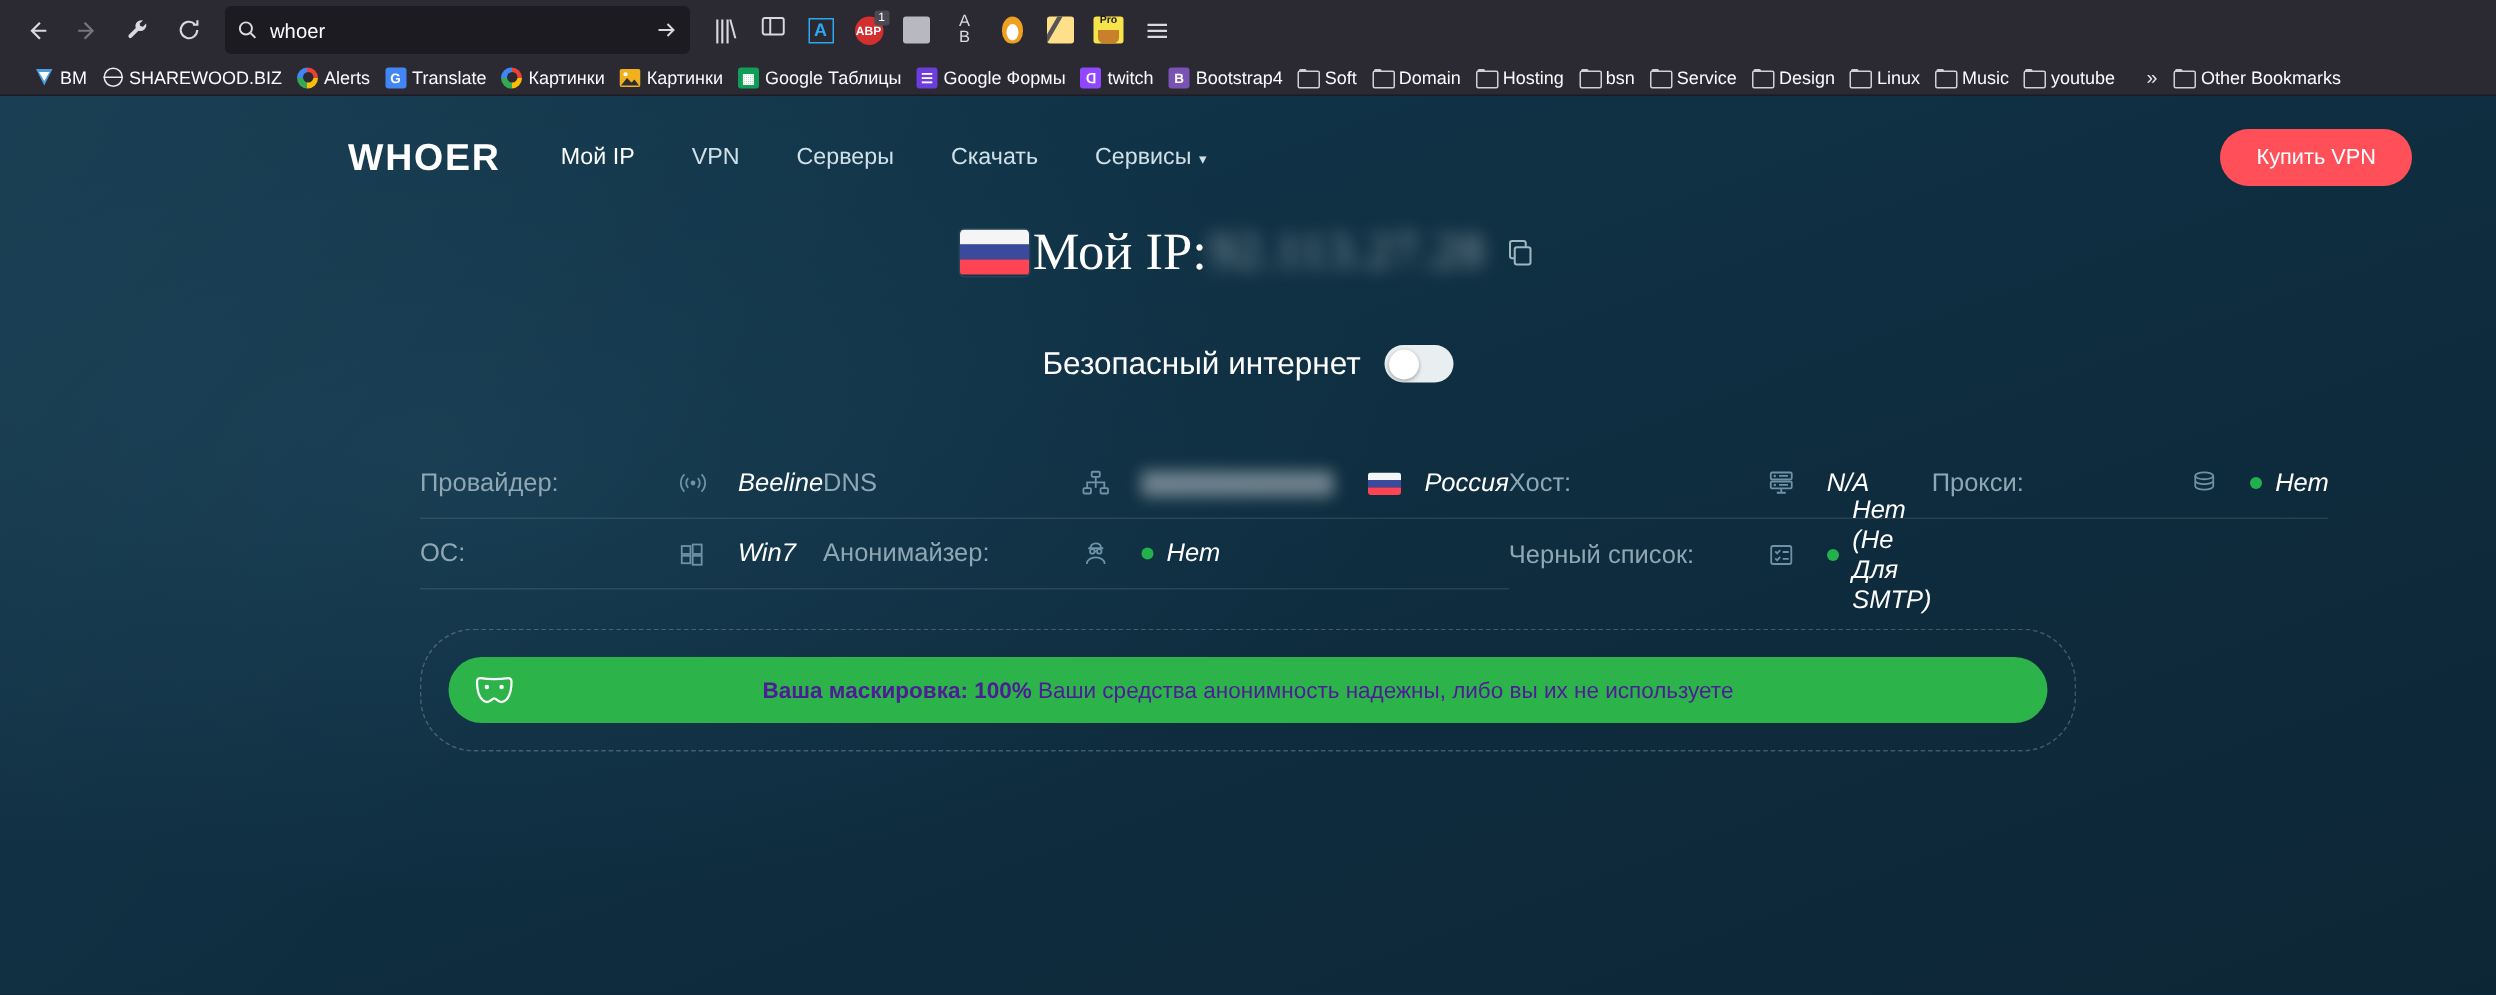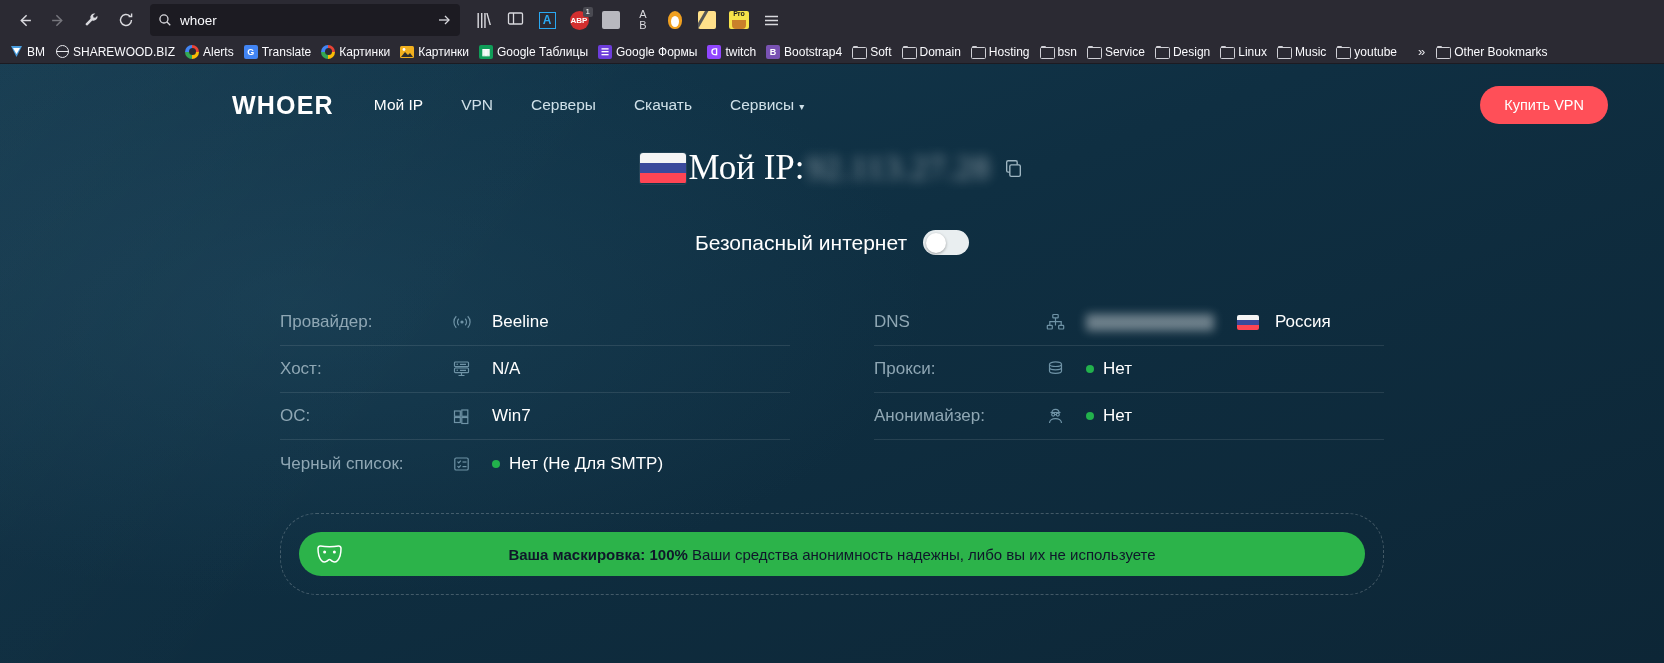--- a/index.html
+++ b/index.html
@@ -98,21 +98,21 @@
   .pro-ico .pro-lbl { position:absolute; top:-1px; left:0; right:0; font-size:7px; color:#1a1a1a; font-weight:bold; text-align:center; }
   .pro-ico .cup { position:absolute; bottom:0; left:3px; width:14px; height:9px; background:#c9802a; border-radius:0 0 4px 4px; }
   .hamburger { color: #d9d9de; display: flex; }
 
   
   .bookmarks-bar {
     height: 24px;
     background: #2b2a33;
     display: flex;
     align-items: center;
-    padding: 0 4px;
+    padding: 0 17px;
     font-size: 12px;
     color: #fbfbfe;
     white-space: nowrap;
     position: relative;
     border-bottom: 1px solid #1c1b22;
   }
   .bm {
     display: flex; align-items: center;
     gap: 4px;
     padding: 2px 5px;
@@ -217,33 +217,32 @@
     position: absolute; left: 2.5px; top: 2.5px;
     width: 20px; height: 20px; border-radius: 50%;
     background: #ffffff;
     box-shadow: 0 1px 3px rgba(0,0,0,0.35);
   }
 
   .info-grid {
     margin: 44px auto 0;
     width: 1104px;
     display: grid;
-    grid-template-columns: 1fr 1fr;
-    column-gap: 84px;
+    grid-template-columns: 1fr 1fr 1fr 1fr;
     position: relative; z-index: 2;
   }
   .info-row {
     display: flex; align-items: center;
     height: 47px;
     border-bottom: 1px solid rgba(255,255,255,0.10);
     font-size: 17px;
   }
   .info-label { color: #8fa7b4; width: 172px; flex: 0 0 auto; }
   .info-ico { width: 26px; color: #6f93a6; display: flex; align-items: center; flex: 0 0 auto; margin-right: 14px; }
-  .info-value { color: #ffffff; display: flex; align-items: center; gap: 9px; }
+  .info-value { color: #ffffff; display: flex; align-items: center; gap: 9px; font-style: italic; }
   .dot { width: 8px; height: 8px; border-radius: 50%; background: #22b14c; flex: 0 0 auto; }
   .blurred-val {
     display: inline-block;
     width: 128px; height: 17px;
     background: rgba(255,255,255,0.40);
     filter: blur(5px);
     border-radius: 2px;
   }
   .mini-flag {
     width: 22px; height: 15px; border-radius: 2px; overflow: hidden;
@@ -268,21 +267,21 @@
     border-radius: 26px;
     height: 44px;
     display: flex; align-items: center; justify-content: center;
     gap: 10px;
     position: relative;
   }
   .mask-ico {
     position: absolute; left: 16px; top: 50%; transform: translateY(-50%);
     width: 28px; height: 24px; display: flex; align-items: center; justify-content: center;
   }
-  .banner-text { font-size: 15px; color: #0f172a; }
+  .banner-text { font-size: 15px; color: #4c1d95; }
   .banner-text b { font-weight: bold; }
 </style>
 </head>
 <body>
 
 <div class="browser-toolbar">
   <div class="nav-btn">
     <span>
       <svg width="17" height="17" viewBox="0 0 16 16" fill="none" stroke="currentColor" stroke-width="1.4">
           <path d="M10 3L5 8l5 5"></path>

